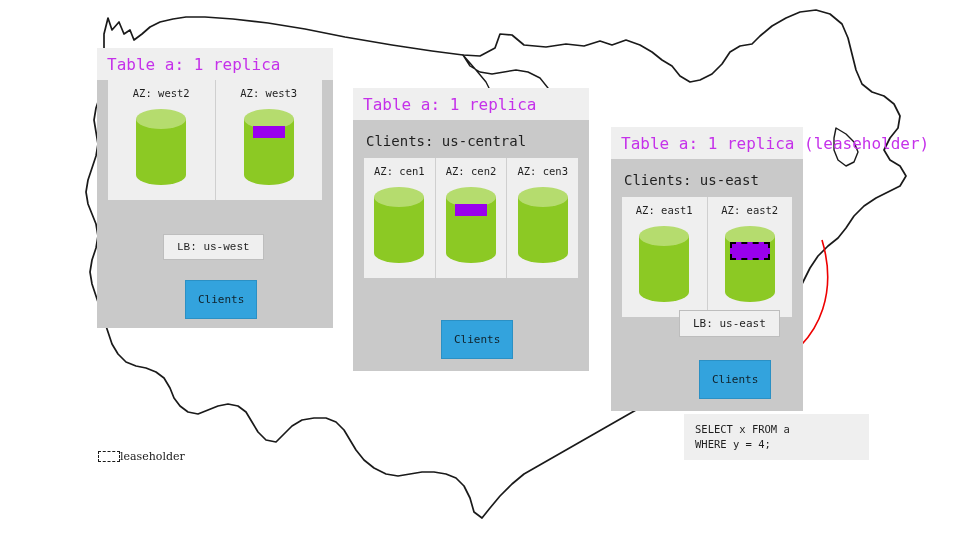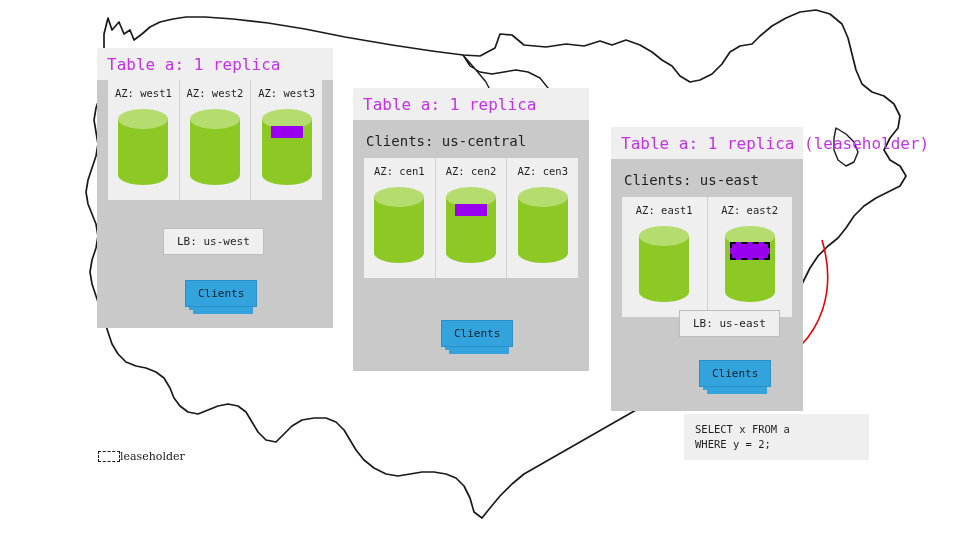--- a/index.html
+++ b/index.html
@@ -21,21 +21,21 @@
   .cyl{position:relative;}
   .cyl svg{display:block;overflow:visible;}
   .replica{position:absolute;background:#9900ee;}
   .replica.lease{border:2px dashed #000;}
 
   .lb-box{position:absolute;background:#efefef;border:1px solid #bdbdbd;
           font-size:11px;color:#1f1f1f;padding:6px 13px;white-space:nowrap;text-align:center;}
   .clients{position:absolute;}
   .clients .sheet{position:absolute;background:#33a3dd;}
   .clients .front{position:relative;background:#33a3dd;border:1px solid #2b90c4;
-                  font-size:11px;color:#10222b;padding:6px 12px;white-space:nowrap;text-align:center;}
+                  font-size:11px;color:#10222b;padding:12px 12px;white-space:nowrap;text-align:center;}
   .sql-box{position:absolute;background:#efefef;font-size:10.5px;line-height:1.45;
            color:#1f1f1f;padding:8px 11px;white-space:pre;}
 
   .legend{position:absolute;display:flex;align-items:center;gap:0;}
   .legend-swatch{width:22px;height:11px;border:1.6px dashed #1a1a1a;box-sizing:border-box;}
   .legend-text{font-family:"DejaVu Serif","Liberation Serif",serif;font-size:11px;color:#1a1a1a;}
 
   #arrows{position:absolute;left:0;top:0;width:960px;height:540px;}
   .step-num{position:absolute;color:#ee0000;font-size:11.5px;font-weight:bold;}
 </style>
@@ -109,49 +109,40 @@
   <div class="step-num" style="left:714px;top:220px;">3</div>
   <div class="step-num" style="left:762px;top:232px;">4</div>
   <div class="step-num" style="left:774px;top:375px;">5</div>
 
   <div class="region-panel" style="left:97px;top:48px;width:236px;height:280px;">
     <div class="panel-header">
       <div class="panel-header-text">Table a: 1 replica</div>
     </div>
     <div class="az-row">
       <div class="az-cell">
-        <div class="az-label">AZ: west1</div>
-        <div class="cyl">
-          <svg width="52" height="78" viewBox="0 0 52 78">
-            <path d="M1 11 L1 67 A25 10 0 0 0 51 67 L51 11 Z" fill="#8cc924"></path>
-            <ellipse cx="26" cy="11" rx="25" ry="10" fill="#b5dc6e"></ellipse>
-          </svg>
-        </div>
-      </div>
-      <div class="az-cell">
         <div class="az-label">AZ: west2</div>
         <div class="cyl">
           <svg width="52" height="78" viewBox="0 0 52 78">
             <path d="M1 11 L1 67 A25 10 0 0 0 51 67 L51 11 Z" fill="#8cc924"></path>
             <ellipse cx="26" cy="11" rx="25" ry="10" fill="#b5dc6e"></ellipse>
           </svg>
         </div>
       </div>
       <div class="az-cell">
         <div class="az-label">AZ: west3</div>
         <div class="cyl">
           <svg width="52" height="78" viewBox="0 0 52 78">
             <path d="M1 11 L1 67 A25 10 0 0 0 51 67 L51 11 Z" fill="#8cc924"></path>
             <ellipse cx="26" cy="11" rx="25" ry="10" fill="#b5dc6e"></ellipse>
           </svg>
           <div class="replica" style="left:10px;top:18px;width:32px;height:12px;"></div>
         </div>
       </div>
     </div>
-    <div class="lb-box" style="left:66px;top:180px;">LB: us-west</div>
+    <div class="lb-box" style="left:66px;top:186px;font-family:Liberation Mono, monospace;">LB: us-west</div>
     <div class="clients" style="left:88px;top:232px;">
       <div class="sheet" style="left:8px;top:8px;width:60px;height:26px;"></div>
       <div class="sheet" style="left:4px;top:4px;width:60px;height:26px;"></div>
       <div class="front">Clients</div>
     </div>
   </div>
 
   <div class="region-panel" style="left:353px;top:88px;width:236px;height:283px;">
     <div class="panel-header">
       <div class="panel-header-text">Table a: 1 replica</div>
@@ -222,20 +213,20 @@
     </div>
     <div class="lb-box" style="left:68px;top:183px;">LB: us-east</div>
     <div class="clients" style="left:88px;top:233px;">
       <div class="sheet" style="left:8px;top:8px;width:60px;height:26px;"></div>
       <div class="sheet" style="left:4px;top:4px;width:60px;height:26px;"></div>
       <div class="front">Clients</div>
     </div>
   </div>
 
   <div class="sql-box" style="left:684px;top:414px;width:163px;">SELECT x FROM a
-WHERE y = 2;</div>
+WHERE y = 4;</div>
 
   <div class="legend" style="left:98px;top:450px;">
     <div class="legend-swatch"></div>
     <div class="legend-text">leaseholder</div>
   </div>
 
 </div>
 
 </body></html>

